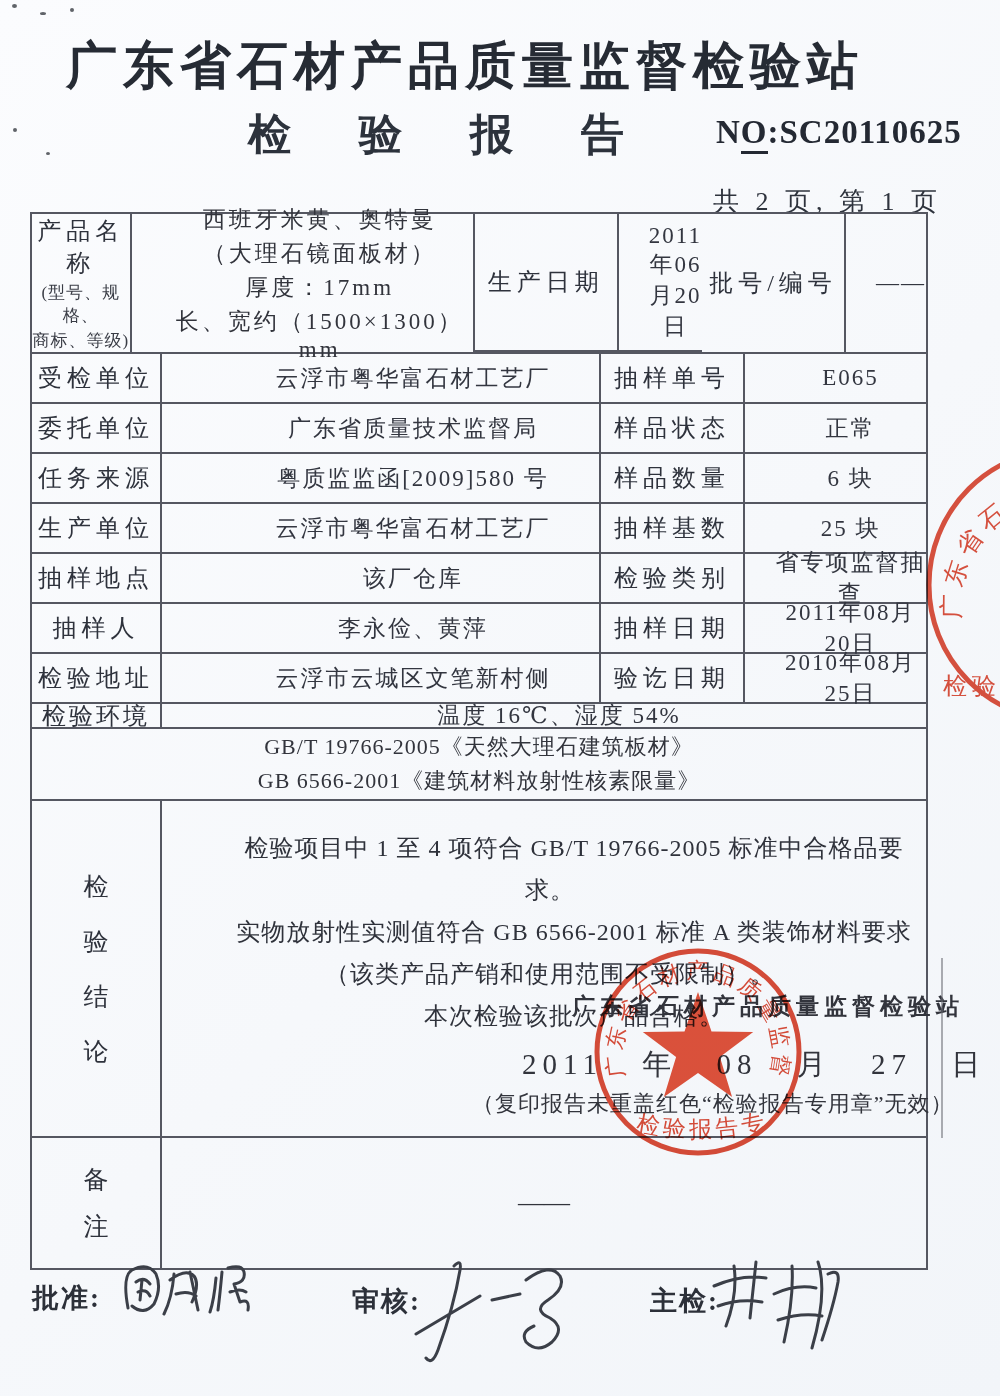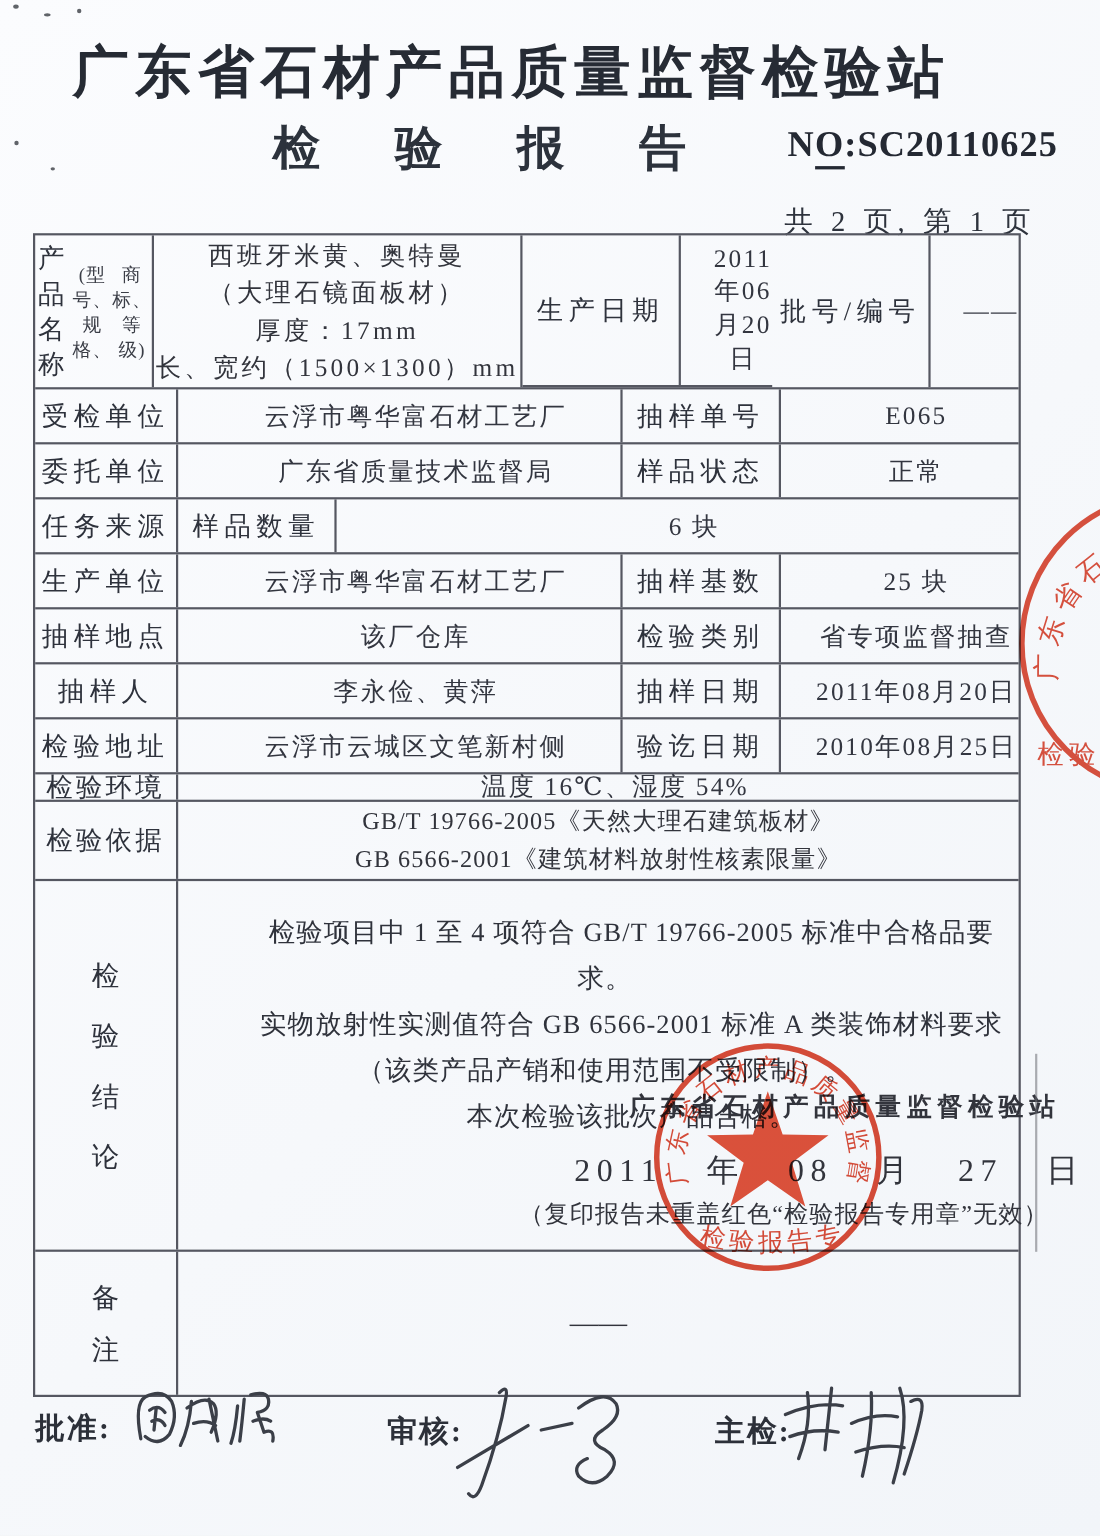--- a/index.html
+++ b/index.html
@@ -43,34 +43,34 @@
   
   .report-table {
     position:absolute; left:30px; top:212px; width:898px;
     border:2px solid #555761;
     background:transparent;
   }
   .trow { display:flex; border-bottom:2px solid #555761; }
   .trow:last-child { border-bottom:none; }
   .cell { display:flex; align-items:center; justify-content:center; text-align:center; }
   .c1 { width:130px; border-right:2px solid #555761; }
-  .c2 { width:404px; border-right:2px solid #555761; }
+  .c2 { width:404px; border-right:2px solid #555761;margin-left:35px; }
   .c3 { width:144px; border-right:2px solid #555761; }
   .c4 { flex:1; }
   .lbl { font-size:24px; letter-spacing:5px; color:#2e323c; }
   .val { font-size:23px; letter-spacing:2px; color:#333640;padding-left:30px; }
 
   .row-info { height:50px; }
   .row-product { height:140px; }
   .row-env { height:25px; }
   .row-basis { height:72px; }
   .row-conclusion { height:337px; }
   .row-remark { height:130px; }
 
-  .product-label-stack { display:flex; flex-direction:row; align-items:center; }
+  .product-label-stack { display:flex; flex-direction:column; align-items:center; }
   .product-sub { font-size:17px; letter-spacing:1px; margin-top:2px; color:#3a3d46; }
   .product-lines { display:flex; flex-direction:column; justify-content:center; gap:3px; }
   .product-lines div { font-size:23px; letter-spacing:3px; }
 
   .right-split { flex:1; display:flex; flex-direction:row; }
   .subrow { flex:1; display:flex; }
   .subrow.first { border-bottom:2px solid #555761; }
   .subrow .c3 { width:144px; }
 
   .vert-label { flex-direction:column; gap:22px; }
@@ -162,20 +162,21 @@
       <div class="cell c4 val">E065</div>
     </div>
     <div class="trow row-info">
       <div class="cell c1 lbl">委托单位</div>
       <div class="cell c2 val">广东省质量技术监督局</div>
       <div class="cell c3 lbl">样品状态</div>
       <div class="cell c4 val">正常</div>
     </div>
     <div class="trow row-info">
       <div class="cell c1 lbl">任务来源</div>
+      <div class="cell c2 val">粤质监监函[2009]580 号</div>
       <div class="cell c3 lbl">样品数量</div>
       <div class="cell c4 val">6 块</div>
     </div>
     <div class="trow row-info">
       <div class="cell c1 lbl">生产单位</div>
       <div class="cell c2 val">云浮市粤华富石材工艺厂</div>
       <div class="cell c3 lbl">抽样基数</div>
       <div class="cell c4 val">25 块</div>
     </div>
     <div class="trow row-info">
@@ -196,21 +197,20 @@
       <div class="cell c3 lbl">验讫日期</div>
       <div class="cell c4 val">2010年08月25日</div>
     </div>
 
     <div class="trow row-env">
       <div class="cell c1 lbl" style="letter-spacing:3px;">检验环境</div>
       <div class="cell c4 val">温度 16℃、湿度 54%</div>
     </div>
 
     <div class="trow row-basis">
-      <div class="cell c1 lbl" style="letter-spacing:3px;">检验依据</div>
       <div class="cell c4">
         <div class="basis-lines">
           <div>GB/T 19766-2005《天然大理石建筑板材》</div>
           <div>GB 6566-2001《建筑材料放射性核素限量》</div>
         </div>
       </div>
     </div>
 
     <div class="trow row-conclusion">
       <div class="cell c1 vert-label">

